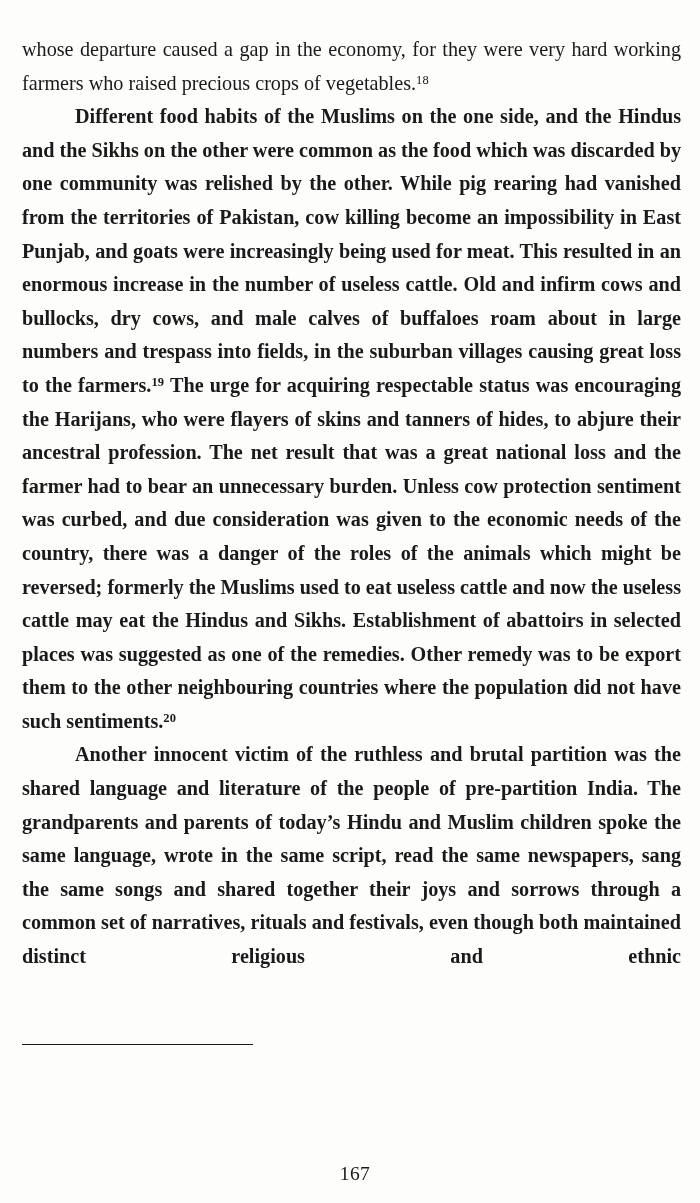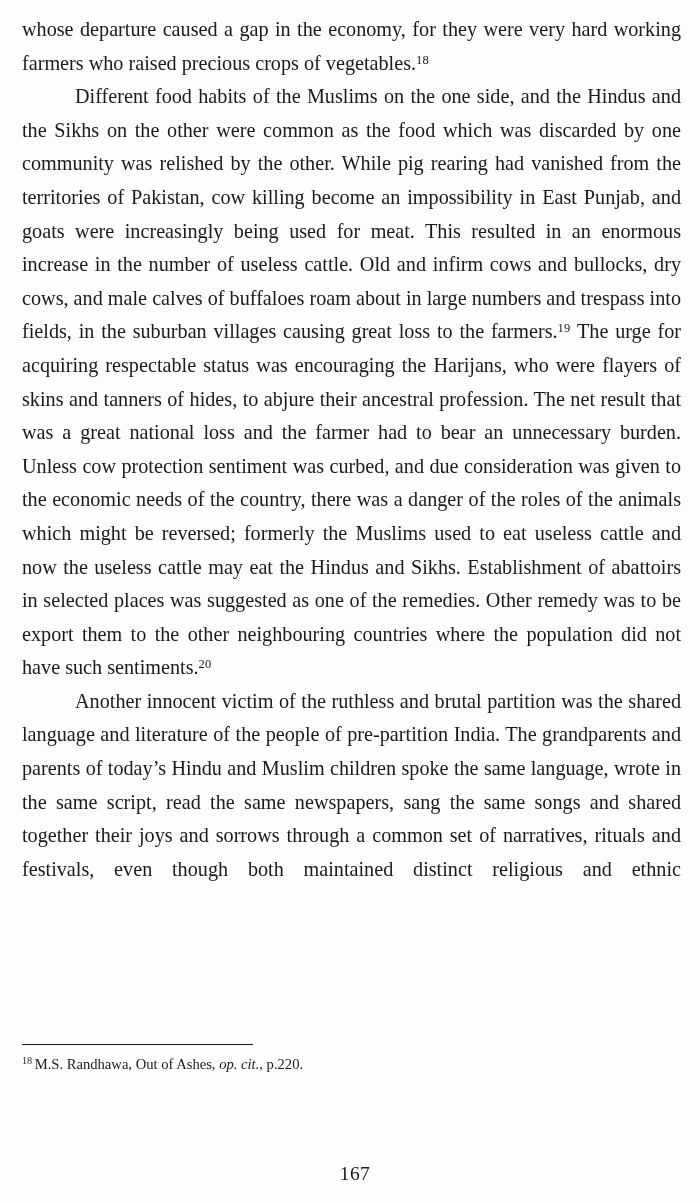--- a/index.html
+++ b/index.html
@@ -37,23 +37,25 @@
     text-align: justify;
     text-justify: inter-word;
     font-size: 20.2px;
     line-height: 33.6px;
     letter-spacing: 0.0px;
     word-spacing: 0px;
     hyphens: none;
   }
   .para.cont {
     text-indent: 0;
+    margin-top: 20px;
   }
   .para.indent {
     text-indent: 53px;
+    font-weight: bold;
   }
   
   .para > .lastline-justify:after {
     content: "";
     display: inline-block;
     width: 100%;
   }
 
   sup.fn {
     font-size: 0.62em;
@@ -117,21 +119,20 @@
     <p class="para indent"><span>Different food habits of the Muslims on the one side, and the Hindus and the Sikhs on the other were common as the food which was discarded by one community was relished by the other. While pig rearing had vanished from the territories of Pakistan, cow killing become an impossibility in East Punjab, and goats were increasingly being used for meat. This resulted in an enormous increase in the number of useless cattle. Old and infirm cows and bullocks, dry cows, and male calves of buffaloes roam about in large numbers and trespass into fields, in the suburban villages causing great loss to the farmers.</span><sup class="fn">19</sup><span> The urge for acquiring respectable status was encouraging the Harijans, who were flayers of skins and tanners of hides, to abjure their ancestral profession. The net result that was a great national loss and the farmer had to bear an unnecessary burden. Unless cow protection sentiment was curbed, and due consideration was given to the economic needs of the country, there was a danger of the roles of the animals which might be reversed; formerly the Muslims used to eat useless cattle and now the useless cattle may eat the Hindus and Sikhs. Establishment of abattoirs in selected places was suggested as one of the remedies. Other remedy was to be export them to the other neighbouring countries where the population did not have such sentiments.</span><sup class="fn">20</sup></p>
 
     <p class="para indent"><span>Another innocent victim of the ruthless and brutal partition was the shared language and literature of the people of pre-partition India. The grandparents and parents of today’s Hindu and Muslim children spoke the same language, wrote in the same script, read the same newspapers, sang the same songs and shared together their joys and sorrows through a common set of narratives, rituals and festivals, even though both maintained distinct religious and ethnic</span><span class="lastline-justify"></span></p>
 
   </div>
 
   <div id="footnote-area">
 
     <hr id="footnote-rule">
 
-    <p class="footnote"><sup class="fnum">18</sup><span>M.S. Randhawa, Out of Ashes, </span><i>op. cit.</i><span>, p.220.</span></p>
 
 
 
   </div>
 
   <div id="page-number">167</div>
 
 </div>
 
 </body></html>

